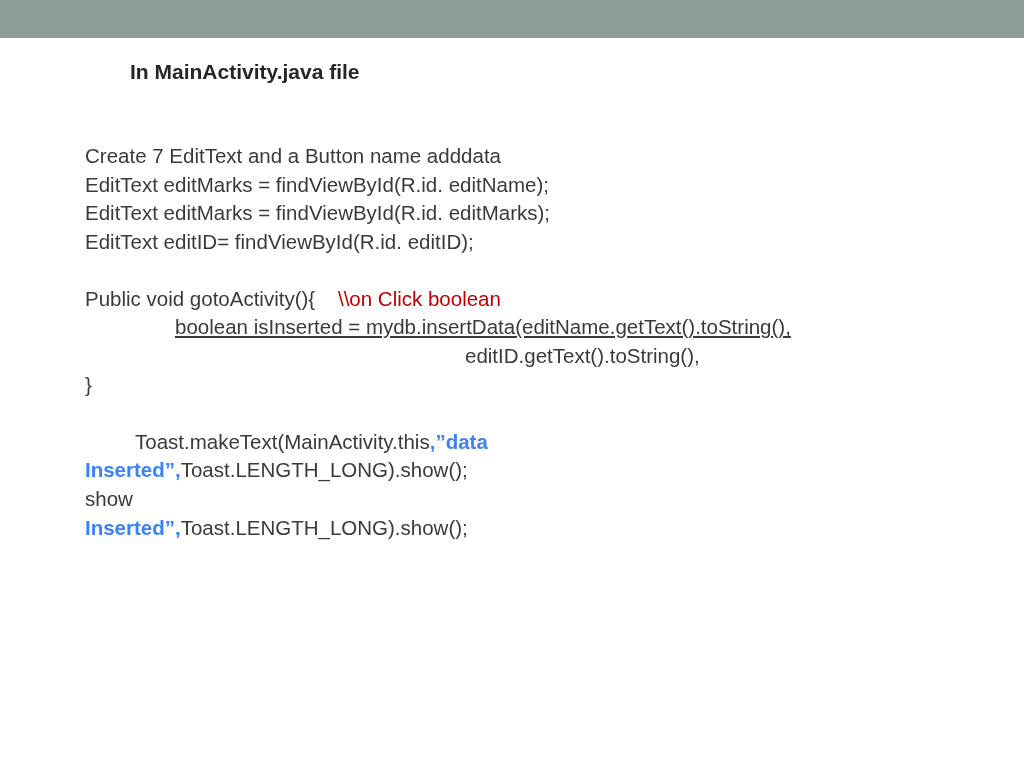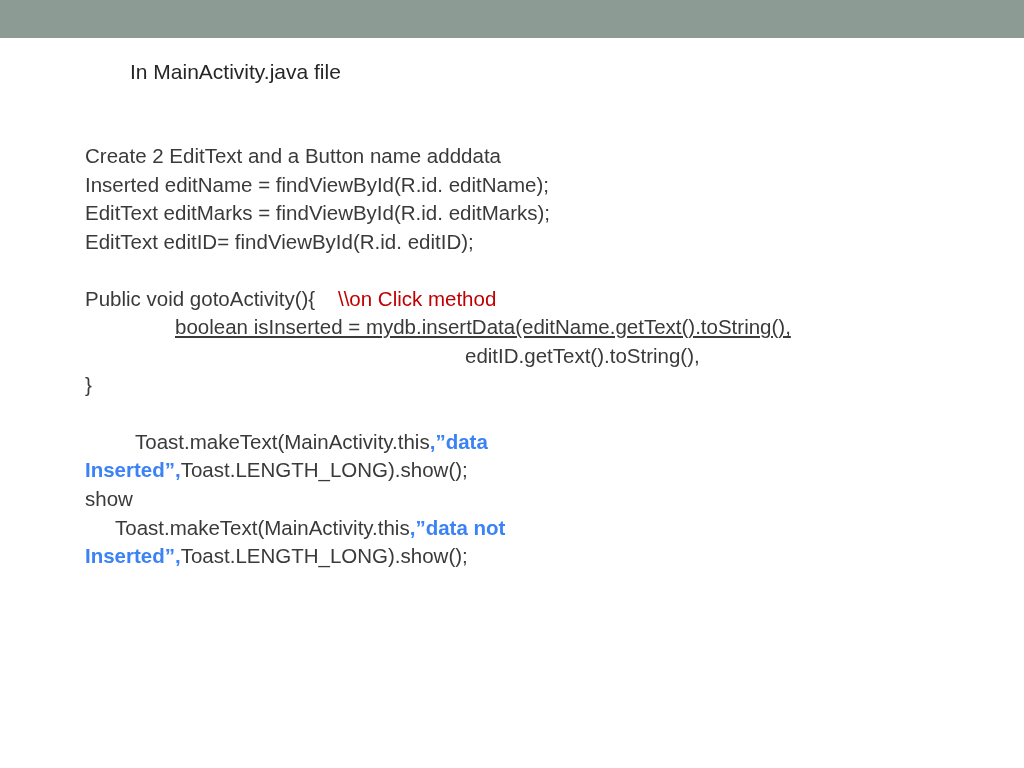--- a/index.html
+++ b/index.html
@@ -17,21 +17,21 @@
     .top-bar {
       width: 100%;
       height: 38px;
       background: #8c9c94;
     }
     .content {
       padding: 0 85px;
     }
     .heading {
       font-size: 21px;
-      font-weight: normal;
+      font-weight: bold;
       color: #262626;
       margin-top: 22px;
       margin-left: 45px;
     }
     .body-text {
       font-size: 20.5px;
       color: #3a3a3a;
       margin-top: 58px;
       line-height: 1.4;
     }
@@ -64,29 +64,28 @@
   </style>
 </head>
 <body>
 
 <div class="top-bar"></div>
 
 <div class="content">
   <div class="heading">In MainActivity.java file</div>
 
   <div class="body-text">
-    <div class="line">Create 2 EditText and a Button name adddata</div>
-    <div class="line">Inserted editName = findViewById(R.id. editName);</div>
+    <div class="line">Create 7 EditText and a Button name adddata</div>
+    <div class="line">EditText editMarks = findViewById(R.id. editName);</div>
     <div class="line">EditText editMarks = findViewById(R.id. editMarks);</div>
     <div class="line">EditText editID= findViewById(R.id. editID);</div>
     <div class="spacer"></div>
-    <div class="line"><span>Public void gotoActivity(){    </span><span class="red">\\on Click method</span></div>
+    <div class="line"><span>Public void gotoActivity(){    </span><span class="red">\\on Click boolean</span></div>
     <div class="line indent1">boolean isInserted = mydb.insertData(editName.getText().toString(),</div>
     <div class="line indent2">editID.getText().toString(),</div>
     <div class="line">}</div>
     <div class="spacer"></div>
     <div class="line"><span class="indent-small"></span><span>Toast.makeText(MainActivity.this</span><span class="bold">,”data</span></div>
     <div class="line"><span class="bold">Inserted”,</span><span>Toast.LENGTH_LONG).show();</span></div>
     <div class="line">show</div>
-    <div class="line"><span class="indent-tiny"></span><span>Toast.makeText(MainActivity.this</span><span class="bold">,”data not</span></div>
     <div class="line"><span class="bold">Inserted”,</span><span>Toast.LENGTH_LONG).show();</span></div>
   </div>
 </div>
 
 </body></html>

